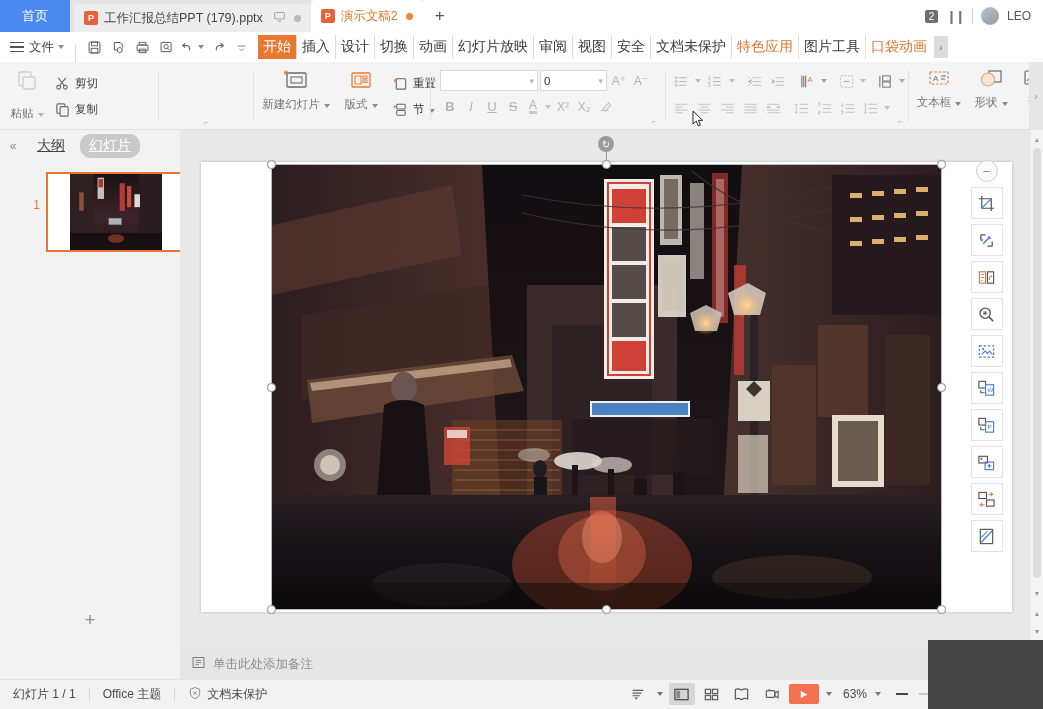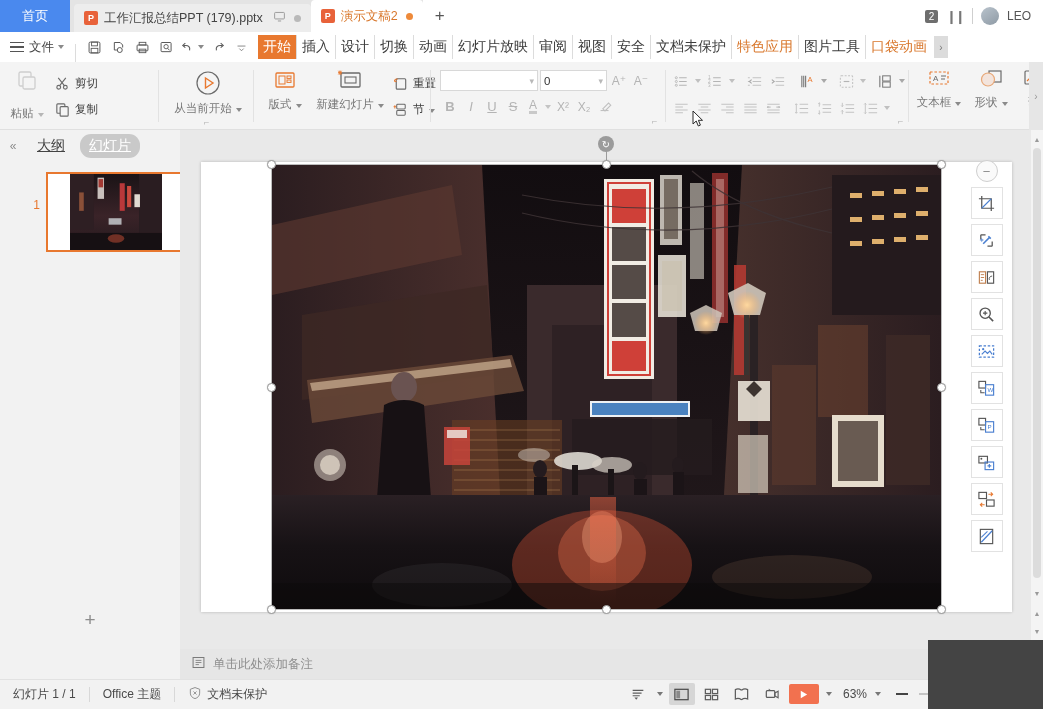--- a/index.html
+++ b/index.html
@@ -285,54 +285,43 @@
                 <rect x="6.5" y="6" width="8.5" height="10" rx="1" fill="#f4f4f4" stroke="#6a6a6a" stroke-width="1.2"></rect>
               </svg>
           </span>
           <span>复制</span>
         </div>
       </div>
       <span class="launcher" style="left:200px;">⌐</span>
     </div>
     <div class="rsep" style="left:158px;"></div>
 
-    <div class="rgrp" style="left:166px;">
-      <div class="bigbtn" style="width:84px;">
+    <div class="rsep" style="left:253px;"></div>
+
+    <div class="rgrp" style="left:258px;">
+      <div class="bigbtn" style="width:76px;">
         <span class="icobox">
-          <svg width="30" height="30" viewBox="0 0 30 30">
-              <circle cx="15" cy="15" r="11" fill="none" stroke="#6a6a6a" stroke-width="1.2"></circle>
-              <path d="M12.5 10 20 15l-7.5 5z" fill="none" stroke="#e8782f" stroke-width="1.4"></path>
+          <svg width="28" height="26" viewBox="0 0 28 26">
+              <rect x="5" y="5" width="19" height="14" rx="1" fill="none" stroke="#6a6a6a" stroke-width="1.3"></rect>
+              <rect x="9" y="9" width="11" height="6" fill="none" stroke="#6a6a6a" stroke-width="1.1"></rect>
+              <path d="M4 2.5 L4 7 M2 4.7 L6 4.7 M2.4 2.8 L5.6 6.4 M5.6 2.8 L2.4 6.4" stroke="#e8782f" stroke-width="1"></path>
             </svg>
         </span>
-        <span class="lbl"><span>从当前开始</span><span class="caret"></span></span>
-      </div>
-    </div>
-    <div class="rsep" style="left:253px;"></div>
-
-    <div class="rgrp" style="left:258px;">
+        <span class="lbl"><span>新建幻灯片</span><span class="caret"></span></span>
+      </div>
       <div class="bigbtn" style="width:54px;">
         <span class="icobox">
           <svg width="26" height="26" viewBox="0 0 26 26">
               <rect x="4" y="5" width="18" height="14" rx="1" fill="none" stroke="#e8782f" stroke-width="1.3"></rect>
               <rect x="7" y="8" width="6" height="8" fill="none" stroke="#e8782f" stroke-width="1"></rect>
               <rect x="15" y="8" width="4" height="2.4" fill="none" stroke="#e8782f" stroke-width="1"></rect>
               <rect x="15" y="12" width="4" height="2.4" fill="none" stroke="#e8782f" stroke-width="1"></rect>
             </svg>
         </span>
         <span class="lbl"><span>版式</span><span class="caret"></span></span>
-      </div>
-      <div class="bigbtn" style="width:76px;">
-        <span class="icobox">
-          <svg width="28" height="26" viewBox="0 0 28 26">
-              <rect x="5" y="5" width="19" height="14" rx="1" fill="none" stroke="#6a6a6a" stroke-width="1.3"></rect>
-              <rect x="9" y="9" width="11" height="6" fill="none" stroke="#6a6a6a" stroke-width="1.1"></rect>
-              <path d="M4 2.5 L4 7 M2 4.7 L6 4.7 M2.4 2.8 L5.6 6.4 M5.6 2.8 L2.4 6.4" stroke="#e8782f" stroke-width="1"></path>
-            </svg>
-        </span>
-        <span class="lbl"><span>新建幻灯片</span><span class="caret"></span></span>
       </div>
       <div style="display:flex;flex-direction:column;padding-top:8px;">
         <div class="smbtn">
           <span class="icobox">
             <svg width="17" height="17" viewBox="0 0 18 18">
                 <rect x="4.5" y="4" width="10" height="11" rx="1" fill="none" stroke="#6a6a6a" stroke-width="1.2"></rect>
                 <path d="M6 4.5c-2-1-3.5.5-3 2.2" fill="none" stroke="#e8782f" stroke-width="1.1"></path>
                 <path d="M2.6 5.4 3.1 7.2 4.9 6.6" fill="none" stroke="#e8782f" stroke-width="1"></path>
               </svg>
           </span>

